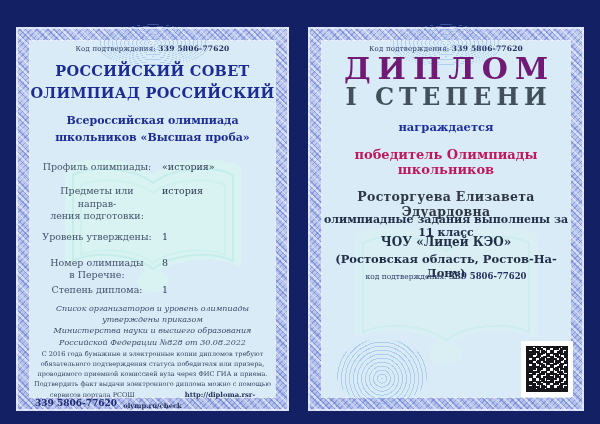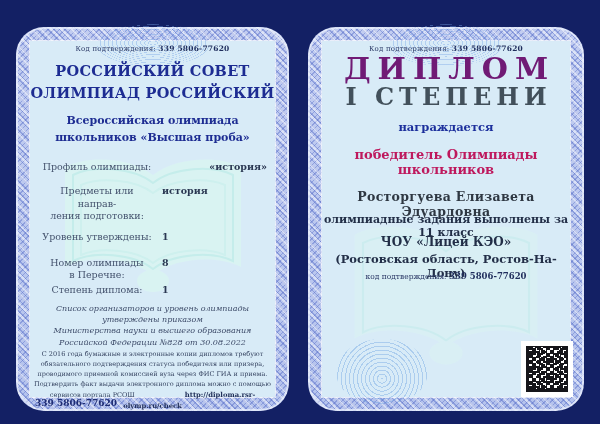--- a/index.html
+++ b/index.html
@@ -9,21 +9,20 @@
     font-family:"DejaVu Serif","Liberation Serif",serif;
   }
   .page {
     position:absolute; top:27px; height:384px; box-sizing:border-box; padding:14px;
     background:
       repeating-linear-gradient(45deg, rgba(255,255,255,.45) 0 2px, transparent 2px 7px),
       repeating-linear-gradient(135deg, rgba(88,110,200,.45) 0 1px, transparent 1px 4px),
       repeating-linear-gradient(45deg, rgba(88,110,200,.45) 0 1px, transparent 1px 4px),
       linear-gradient(#c2cdf1,#b5c3ed);
     box-shadow: inset 0 0 0 2px rgba(235,240,252,.75);
-    border-radius: 28px;
   }
   #left-page  { left:16px;  width:273px; }
   #right-page { left:308px; width:276px; }
   .page-inner {
     position:relative; width:100%; height:100%;
     background:#d8ebf7;
     box-shadow: 0 0 0 1px rgba(255,255,255,.65);
   }
   .page-inner > div { position:absolute; left:0; right:0; text-align:center; z-index:1; }
 
@@ -59,22 +58,22 @@
   
   .code-line { top:3px; font-size:7px; color:#2b3966; letter-spacing:.2px; }
   .code-line b { font-size:7.5px; color:#1f2d5c; }
 
   
   .council { top:19px; font-weight:bold; font-size:14.5px; line-height:1.55; color:#1d2c92; letter-spacing:.3px; }
   .olympiad-name { top:72px; left:2px !important; right:2px !important; font-weight:bold; font-size:11px; line-height:1.5; color:#1d2c92; }
   .fields { top:120px; left:10px !important; right:8px !important; text-align:left; }
   .field-row { display:flex; align-items:flex-start; }
   .field-row .field-label { width:114px; margin-right:8px; font-size:9.5px; line-height:1.3; color:#44526d; white-space:pre-line; }
-  .field-row .field-value { font-weight:bold; font-size:9.5px; line-height:1.3; color:#2a3752; }
-  .field-row:nth-child(1){ margin-bottom:12px;justify-content:space-between; }
+  .field-row .field-value { font-weight:normal; font-size:9.5px; line-height:1.3; color:#2a3752; }
+  .field-row:nth-child(1){ margin-bottom:12px; }
   .field-row:nth-child(2){ margin-bottom:9px; }
   .field-row:nth-child(3){ margin-bottom:13px; }
   .field-row:nth-child(4){ margin-bottom:3px; }
   .decree { top:262px; left:8px !important; right:8px !important; text-align:left; font-style:italic; font-size:8px; line-height:1.4; color:#3c4a68; white-space:pre-line; }
   .legal  { top:309px; left:4px !important; right:4px !important; font-size:6.5px; line-height:1.5; color:#33415f; }
   .verify { top:339px; left:4px !important; right:4px !important; font-size:6.5px; line-height:1.5; color:#33415f; }
   .verify b { font-size:6.8px; color:#22305a;padding-left:48px; }
   .serial-code { position:absolute; left:19px; bottom:3px; z-index:3; font-weight:bold; font-size:9px; color:#1f2d74; }
 
   

